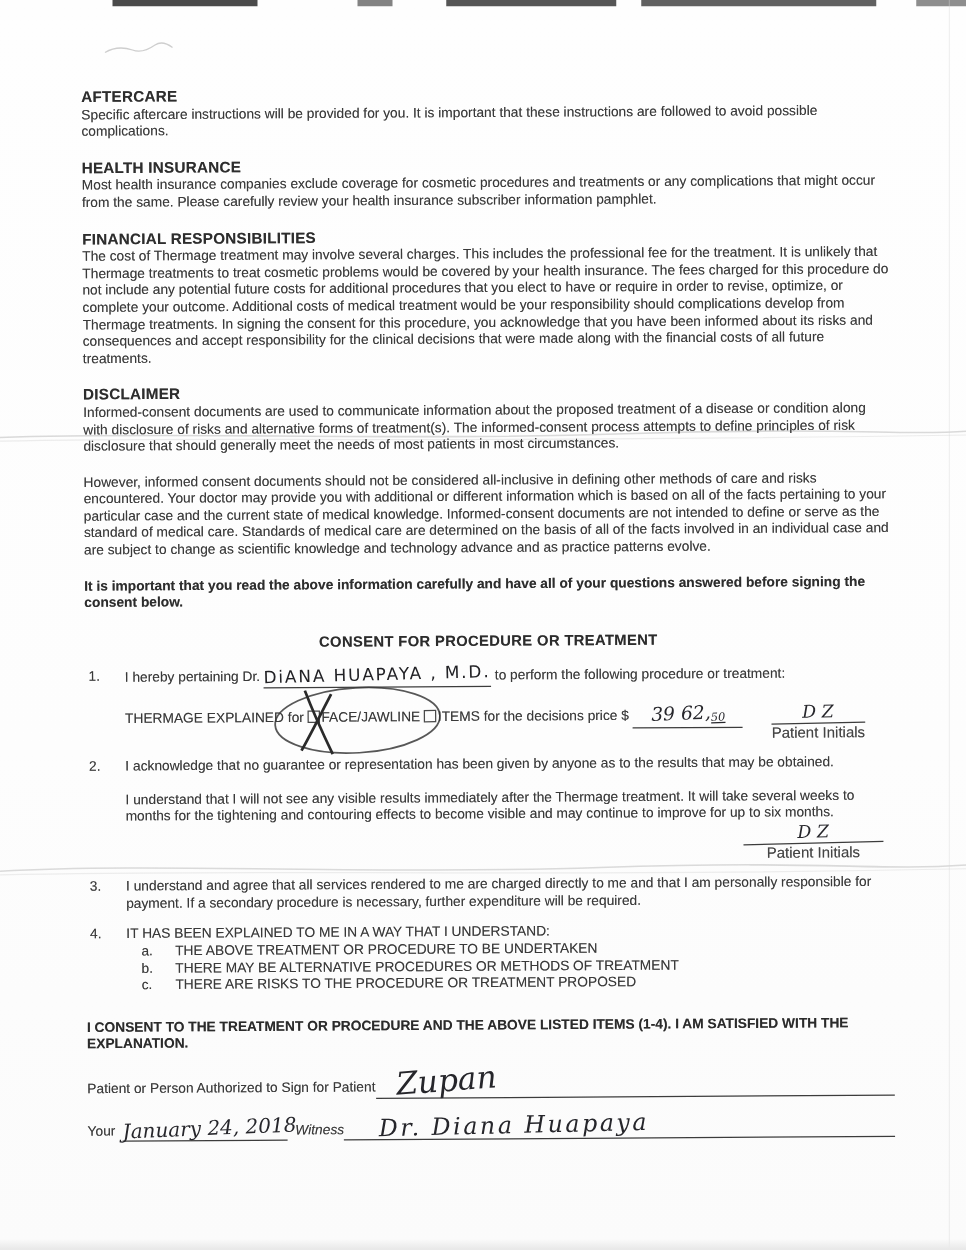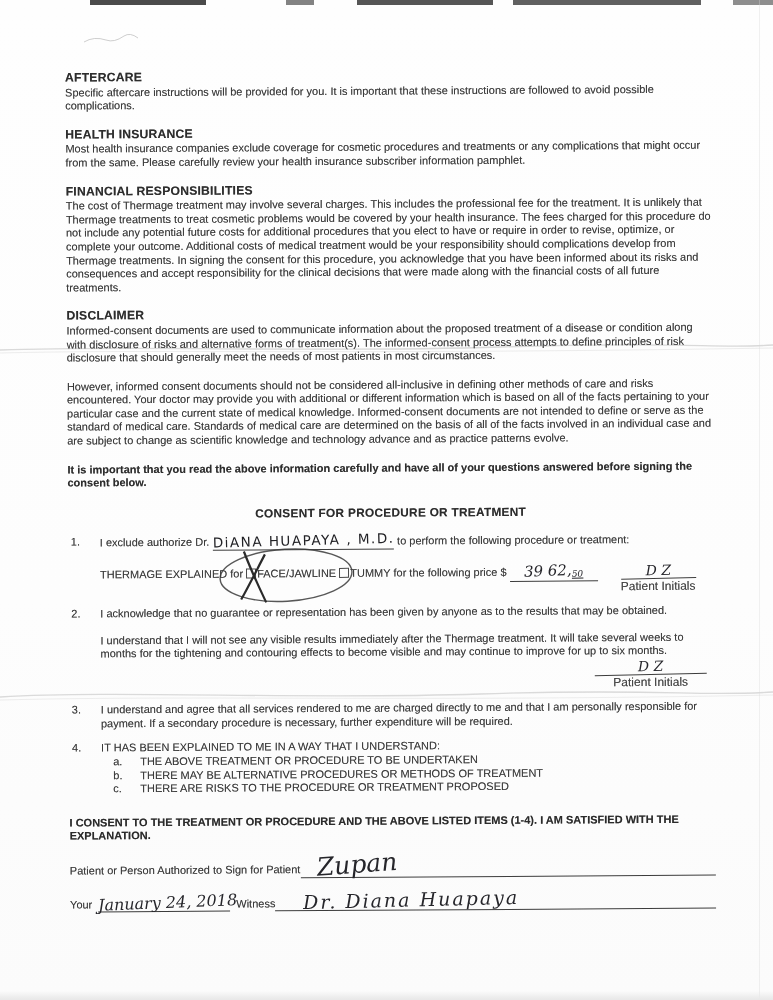--- a/index.html
+++ b/index.html
@@ -103,36 +103,36 @@
 
     <p class="sec">However, informed consent documents should not be considered all-inclusive in defining other methods of care and risks encountered. Your doctor may provide you with additional or different information which is based on all of the facts pertaining to your particular case and the current state of medical knowledge.  Informed-consent documents are not intended to define or serve as the standard of medical care. Standards of medical care are determined on the basis of all of the facts involved in an individual case and are subject to change as scientific knowledge and technology advance and as practice patterns evolve.</p>
 
     <p class="bold-par">It is important that you read the above information carefully and have all of your questions answered before signing the consent below.</p>
 
     <div class="consent-title">CONSENT FOR PROCEDURE OR TREATMENT</div>
 
     <div class="item">
       <span class="num">1.</span>
       <div class="ibody">
-        <span>I exclude authorize Dr.</span>
+        <span>I hereby pertaining Dr.</span>
         <span class="writein dr-name"><span class="hw-print">DiANA  HUAPAYA , M.D.</span></span>
         <span>to perform the following procedure or treatment:</span>
         <div class="line2">
           <span>THERMAGE EXPLAINED</span>
           <span class="annotated">
             <span>for</span>
             <span class="checkbox"></span><span>FACE/JAWLINE</span>
             <svg width="152" height="64" viewBox="0 0 152 64">
               <ellipse cx="72" cy="30" rx="66" ry="26" transform="rotate(-3 72 30)" fill="none" stroke="#3a3a3a" stroke-width="1.4" opacity="0.85"></ellipse>
               <path d="M30,6 C36,22 44,40 52,57" fill="none" stroke="#2a2a2a" stroke-width="2.2"></path>
               <path d="M51,9 C43,24 35,40 27,54" fill="none" stroke="#2a2a2a" stroke-width="2.2"></path>
             </svg>
           </span>
-          <span class="checkbox"></span><span>TUMMY</span>
-          <span>for the following price $</span>
+          <span class="checkbox"></span><span>ITEMS</span>
+          <span>for the decisions price $</span>
           <span class="writein price"><span class="hw"><span>39 62,</span><span class="cents">50</span></span></span>
           <span class="initials-box">
             <span class="hw">D Z</span>
             <span class="initials-label">Patient Initials</span>
           </span>
         </div>
       </div>
     </div>
 
     <div class="item">
@@ -176,18 +176,18 @@
     <p class="statement">I CONSENT TO THE TREATMENT OR PROCEDURE AND THE ABOVE LISTED ITEMS (1-4).  I AM SATISFIED WITH THE EXPLANATION.</p>
 
     <div class="sig-row">
       <span class="lbl">Patient or Person Authorized to Sign for Patient</span>
       <span class="write-line flex1"><span class="hw sig-patient">Zupan</span></span>
     </div>
 
     <div class="sig-row">
       <span class="lbl">Your</span>
       <span class="write-line w-date"><span class="hw hw-date">January 24, 2018</span></span>
-      <span class="lbl" style="margin-left:6px;">Witness</span>
+      <span class="lbl" style="margin-left:6px;font-style:italic;">Witness</span>
       <span class="write-line flex1"><span class="hw hw-witness">Dr. Diana Huapaya</span></span>
     </div>
 
   </div>
 </div>
 
 </body></html>

